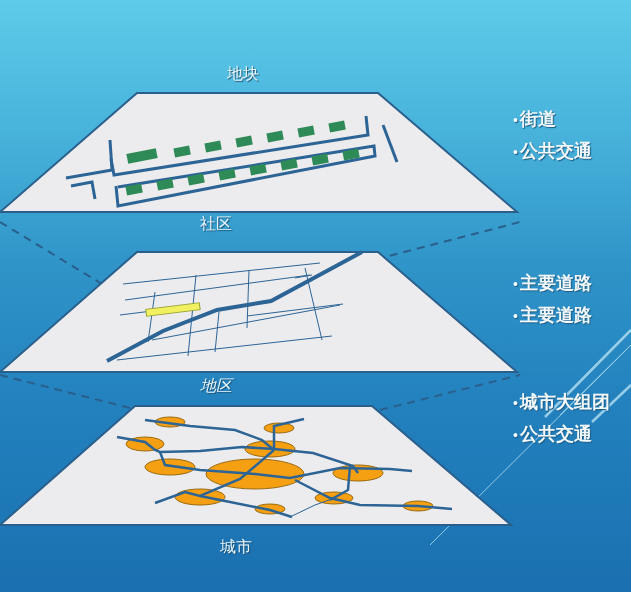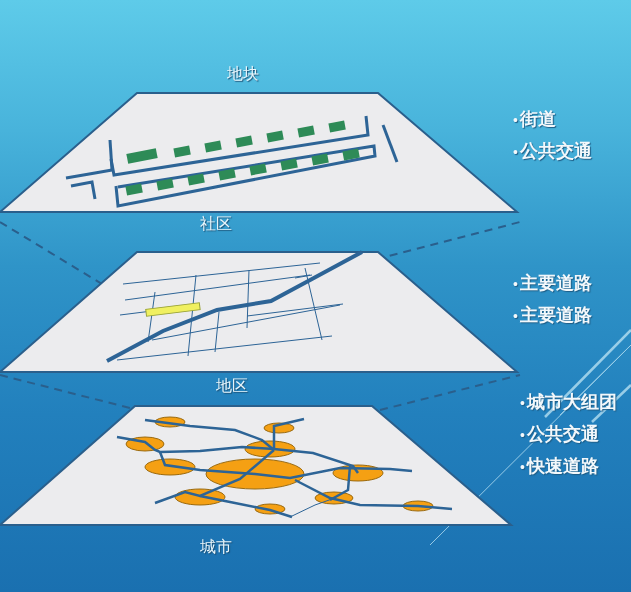--- a/index.html
+++ b/index.html
@@ -120,30 +120,29 @@
       <polyline points="200,496 230,502 270,510 292,517"></polyline>
       <polyline points="350,466 348,490 330,500"></polyline>
       <polyline points="295,480 330,498 360,505 418,506 452,509"></polyline>
     </g>
     <polyline points="290,517 315,505 332,499" stroke="#2d6496" stroke-width="1" fill="none"></polyline>
   </g>
 </svg>
 
 <div class="layer-label" style="left:243px; top:64px;">地块</div>
 <div class="layer-label" style="left:216px; top:214px;">社区</div>
-<div class="layer-label" style="left:232px; top:376px;">地区</div>
-<div class="layer-label" style="left:216px; top:537px;">城市</div>
+<div class="layer-label" style="left:216px; top:376px;font-style:italic;">地区</div>
+<div class="layer-label" style="left:236px; top:537px;">城市</div>
 
 <ul class="bullets" style="top:104px;">
   <li><span class="dot">•</span><span>街道</span></li>
   <li><span class="dot">•</span><span>公共交通</span></li>
 </ul>
 
 <ul class="bullets" style="top:268px;">
   <li><span class="dot">•</span><span>主要道路</span></li>
   <li><span class="dot">•</span><span>主要道路</span></li>
 </ul>
 
-<ul class="bullets" style="top:387px;margin-left:7px;">
+<ul class="bullets" style="top:387px;">
   <li><span class="dot">•</span><span>城市大组团</span></li>
   <li><span class="dot">•</span><span>公共交通</span></li>
-  <li><span class="dot">•</span><span>快速道路</span></li>
 </ul>
 
 </body></html>

